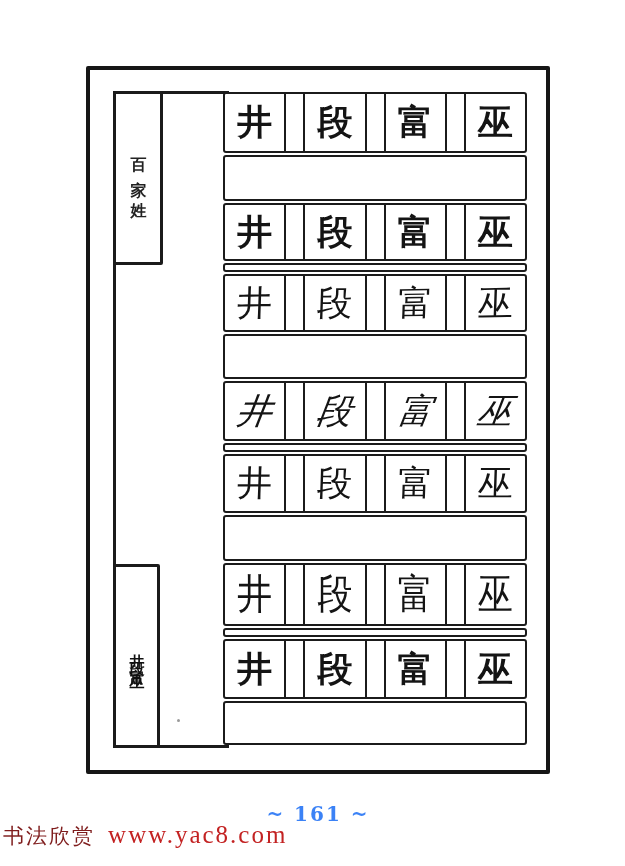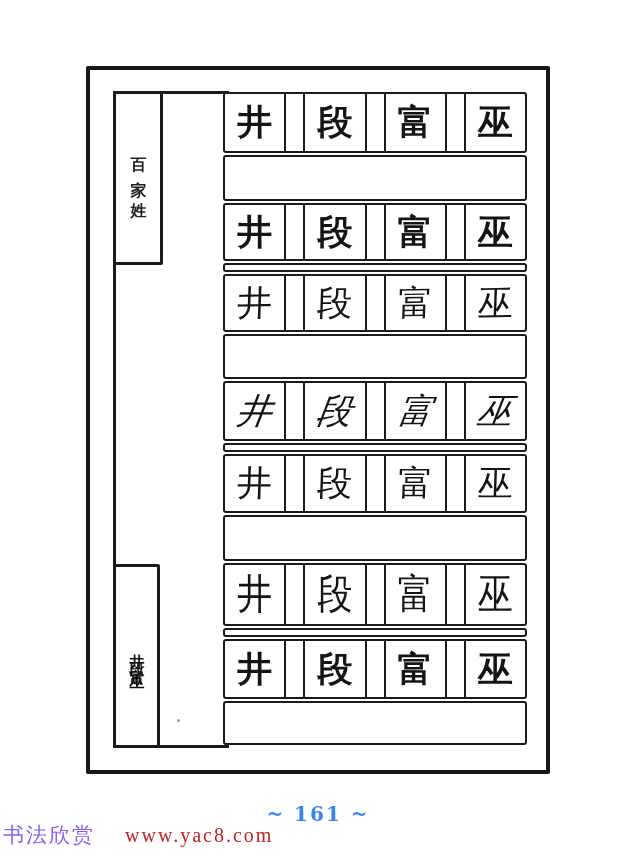--- a/index.html
+++ b/index.html
@@ -51,21 +51,21 @@
   .s-running  .glyph{font-weight:500;transform:skewX(-2deg);}
   .s-seal     .glyph{font-weight:300;font-family:"DejaVu Serif", serif;transform:scaleY(1.18);}
   
   .pagenum{
     left:86px;top:802px;width:464px;text-align:center;
     font-family:"DejaVu Serif", serif;font-weight:700;font-size:20px;color:#3b82f6;
     letter-spacing:2px;
   }
   .watermark{left:3px;top:821px;white-space:nowrap;}
   .wm-cjk{font-size:21px;font-weight:500;letter-spacing:2px;}
-  .wm-url{font-family:"Liberation Serif", serif;font-size:20px;letter-spacing:2px;margin-left:25px;}
+  .wm-url{font-family:"Liberation Serif", serif;font-size:25px;letter-spacing:2px;margin-left:8px;}
   .speck{left:177px;top:719px;width:3px;height:3px;background:#9a9a9a;border-radius:50%;}
 </style>
 </head>
 <body>
 
 <div class="abs frame"></div>
 
 <div class="abs topline"></div>
 <div class="abs bottomline"></div>
 <div class="abs sidebar-line"></div>
@@ -164,15 +164,15 @@
 
   <div class="band h44"></div>
 
 </div>
 
 <div class="abs speck"></div>
 
 <div class="abs pagenum">~ 161 ~</div>
 
 <div class="abs watermark">
-  <span class="wm-cjk" style="color: #8b5cf6;">书法欣赏</span>
+  <span class="wm-cjk" style="color: #7f1d1d;">书法欣赏</span>
   <span class="wm-url" style="color: rgb(195, 34, 34);">www.yac8.com</span>
 </div>
 
 </body></html>

